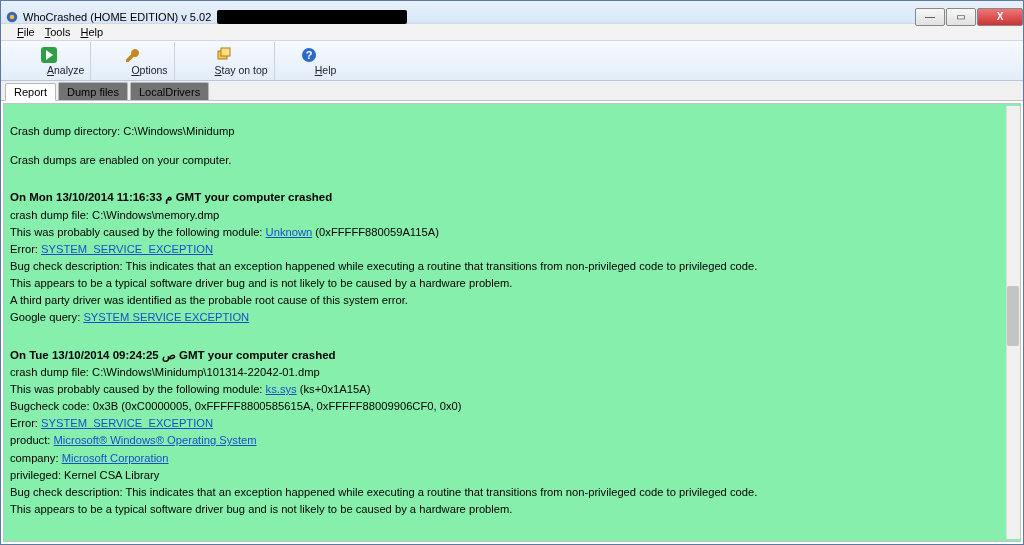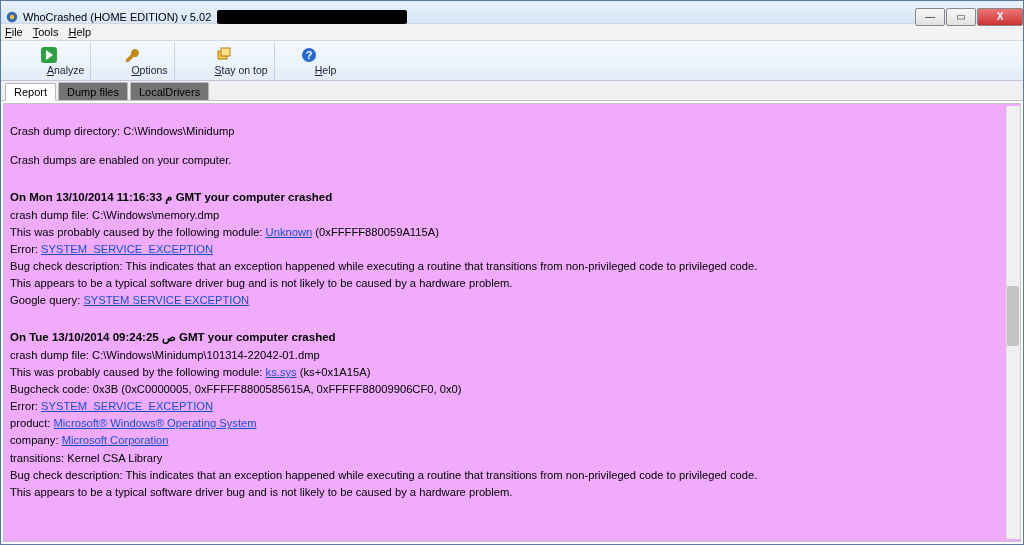--- a/index.html
+++ b/index.html
@@ -6,33 +6,33 @@
   html, body { margin: 0; padding: 0; font-family: Tahoma, Arial, sans-serif; font-size: 11px; background: #fff; }
   .window { width: 1024px; height: 545px; border: 1px solid #5a7aa0; display: flex; flex-direction: column; overflow: hidden; }
   .titlebar { height: 22px; background: linear-gradient(#e8f1fb, #d7e6f7); display: flex; align-items: center; padding: 9px 0 0 4px; position: relative; }
   .titlebar .icon { width: 14px; height: 14px; margin-right: 4px; display: inline-flex; align-items: center; justify-content: center; }
   .titlebar .icon svg { width: 14px; height: 14px; }
   .titlebar .title { font-size: 11px; color: #000; }
   .titlebar .redact { width: 190px; height: 14px; background: #000; margin-left: 6px; border-radius: 2px; }
   .winbtns { margin-left: auto; display: flex; }
   .winbtn { width: 30px; height: 18px; margin-left: 1px; border: 1px solid #888; border-radius: 2px; background: linear-gradient(#f7f7f7,#e1e1e1); display: flex; align-items: center; justify-content: center; font-size: 10px; color:#333; }
   .winbtn.close { width: 46px; background: linear-gradient(#e77,#c33); color:#fff; font-weight:bold; }
-  .menubar { height: 18px; background: #f3f3f3; border-top: 1px solid #cfd8e3; border-bottom: 1px solid #cfd8e3; display:flex; align-items:center; padding: 0 4px; gap:10px; }
+  .menubar { height: 18px; background: #f3f3f3; border-top: 1px solid #cfd8e3; border-bottom: 1px solid #cfd8e3; display:flex; align-items:center; padding: 0 16px; gap:10px; }
   .menubar span { font-size: 11px; }
   .menubar .ul { text-decoration: underline; }
   .toolbar { height: 40px; background: linear-gradient(#f6faff,#e3edf8); border-bottom: 1px solid #b9c7d9; display:flex; align-items:center; padding: 0 6px; }
   .tbtn { display:flex; flex-direction:column; align-items:center; justify-content:center; min-width:50px; height:38px; padding:2px 6px; border-right: 1px solid #c7d3e2; }
   .tbtn:last-child { border-right:none; }
   .tbtn .ticon { width:18px; height:18px; display:flex; align-items:center; justify-content:center; }
   .tbtn .tlabel { font-size: 10.5px; color:#223;margin-left:34px; }
   .tbtn .tlabel .ul { text-decoration: underline; }
   .tabs { height: 20px; background: #f0f0f0; border-bottom: 1px solid #c2c2c2; display:flex; align-items:flex-end; padding: 0 4px; gap:2px; }
   .tab { height: 18px; background: #737373; border:1px solid #b7b7b7; border-bottom:none; border-radius:2px 2px 0 0; padding: 2px 8px; font-size:11px; display:flex; align-items:center; }
   .tab.active { background:#fff; border-bottom:1px solid #fff; margin-bottom:-1px; }
-  .content { flex:1; overflow-y:auto; background:#f0abfc; border: 1px solid #c2c2c2; margin:2px; padding: 20px 4px 4px 6px; position:relative; }
+  .content { flex:1; overflow-y:auto; background:#86efac; border: 1px solid #c2c2c2; margin:2px; padding: 20px 4px 4px 6px; position:relative; }
   .content p { margin: 0 0 2px 0; line-height: 1.35; font-size: 11.2px; color:#000; }
   .content .section { margin-bottom: 22px; }
   .content .hdr { font-weight: bold; font-size: 11.5px; margin-top: 16px; }
   a.link { color: #1a4fcc; text-decoration: underline; }
   .sbtrack { position:absolute; right:0; top:2px; bottom:2px; width:14px; background:#f0f0f0; border-left:1px solid #ddd; }
   .sbthumb { position:absolute; right:1px; width:12px; height:60px; top:180px; background:#c4c4c4; border-radius:2px; }
 </style>
 </head>
 <body>
 
@@ -117,32 +117,33 @@
       <p style="margin-top:14px">Crash dumps are enabled on your computer.</p>
     </div>
 
     <div class="section">
       <p class="hdr">On Mon 13/10/2014 11:16:33 م GMT your computer crashed</p>
       <p><span>crash dump file:</span> <span>C:\Windows\memory.dmp</span></p>
       <p><span>This was probably caused by the following module:</span> <a class="link">Unknown</a> <span>(0xFFFFF880059A115A)</span></p>
       <p><span>Error:</span> <a class="link">SYSTEM_SERVICE_EXCEPTION</a></p>
       <p>Bug check description: This indicates that an exception happened while executing a routine that transitions from non-privileged code to privileged code.</p>
       <p>This appears to be a typical software driver bug and is not likely to be caused by a hardware problem.</p>
+      <p>A third party driver was identified as the probable root cause of this system error.</p>
       <p><span>Google query:</span> <a class="link">SYSTEM SERVICE EXCEPTION</a></p>
     </div>
 
     <div class="section">
       <p class="hdr">On Tue 13/10/2014 09:24:25 ص GMT your computer crashed</p>
       <p><span>crash dump file:</span> <span>C:\Windows\Minidump\101314-22042-01.dmp</span></p>
       <p><span>This was probably caused by the following module:</span> <a class="link">ks.sys</a> <span>(ks+0x1A15A)</span></p>
       <p>Bugcheck code: 0x3B (0xC0000005, 0xFFFFF8800585615A, 0xFFFFF88009906CF0, 0x0)</p>
       <p><span>Error:</span> <a class="link">SYSTEM_SERVICE_EXCEPTION</a></p>
       <p><span>product:</span> <a class="link">Microsoft® Windows® Operating System</a></p>
       <p><span>company:</span> <a class="link">Microsoft Corporation</a></p>
-      <p><span>transitions:</span> <span>Kernel CSA Library</span></p>
+      <p><span>privileged:</span> <span>Kernel CSA Library</span></p>
       <p>Bug check description: This indicates that an exception happened while executing a routine that transitions from non-privileged code to privileged code.</p>
       <p>This appears to be a typical software driver bug and is not likely to be caused by a hardware problem.</p>
 
     </div>
 
     <div class="sbtrack">
       <div class="sbthumb"></div>
     </div>
   </div>
 

